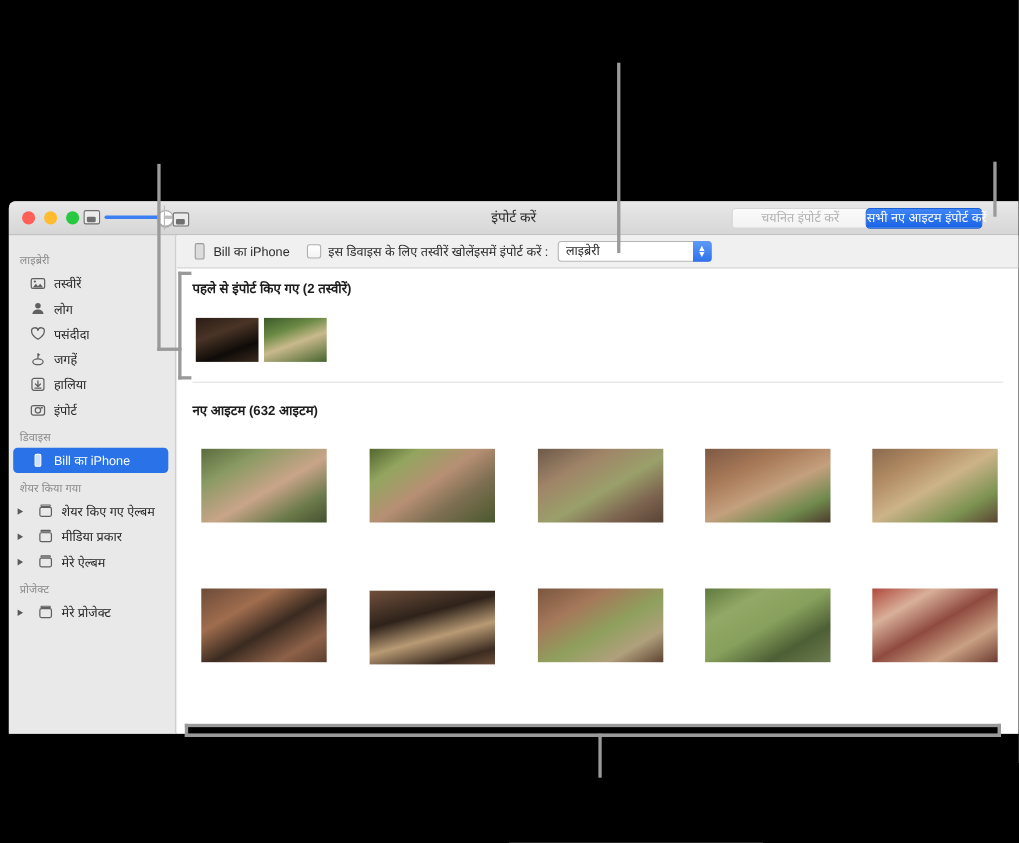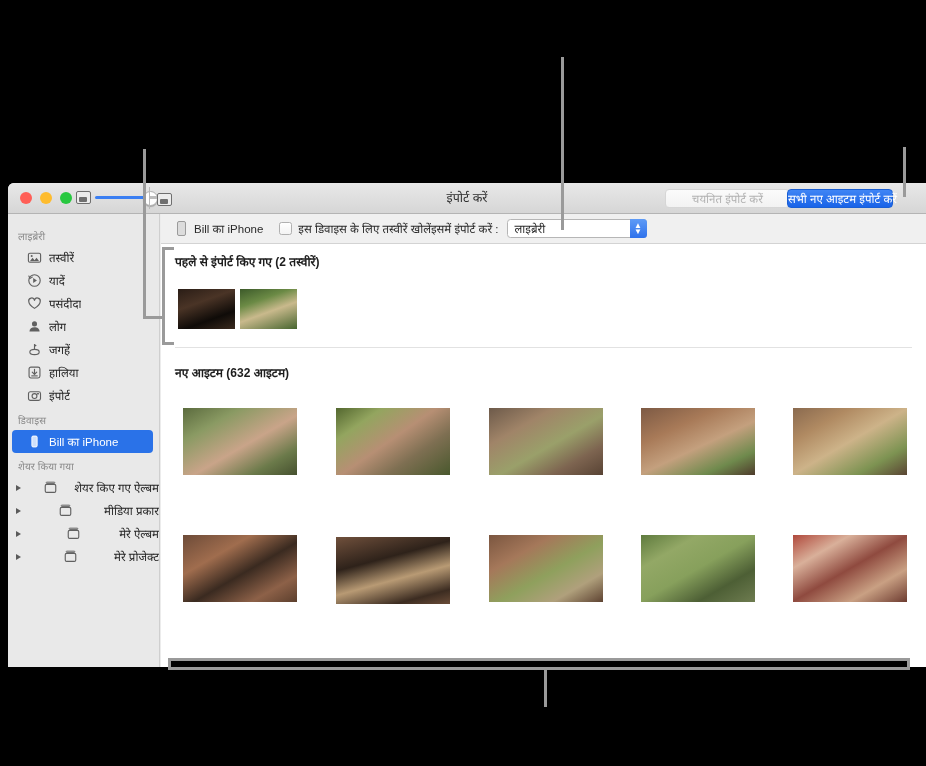--- a/index.html
+++ b/index.html
@@ -82,21 +82,21 @@
   .sb-item{
     height:23px;display:flex;align-items:center;gap:7px;
     padding-left:19px;box-sizing:border-box;color:#262626;
   }
   .sb-item.sel{background:#2a72e8;color:#fff;margin:0 6px 0 4px;border-radius:4px;padding-left:15px;}
   .sb-item .ic{width:15px;height:15px;flex:0 0 15px;display:block;}
   .disc{
     width:0;height:0;border-left:5px solid #5a5a5a;border-top:3.5px solid transparent;
     border-bottom:3.5px solid transparent;margin-left:-11px;margin-right:1px;flex:0 0 5px;
   }
-  .sb-item.hasdisc{padding-left:19px;justify-content:space-between;}
+  .sb-item.hasdisc{padding-left:19px;}
   .sb-label{white-space:nowrap;overflow:hidden;}
 
   
   #content{position:absolute;left:153px;top:31px;right:0;bottom:0;background:#fff;}
 
   #devbar{
     position:absolute;left:0;top:0;width:100%;height:29px;
     background:#f0f0f0;border-bottom:1px solid #d3d3d3;
     display:flex;align-items:center;font-size:11.5px;color:#2a2a2a;
   }
@@ -198,48 +198,38 @@
       <span class="ic">
         <svg width="15" height="15" viewBox="0 0 16 16">
             <rect x="1.5" y="3.5" width="13" height="9.5" rx="1.6" fill="none" stroke="#606060" stroke-width="1.2"></rect>
             <path d="M3 12l3-3.6L8 11l2.2-2.6L13 12z" fill="#606060"></path>
             <circle cx="5" cy="6.4" r="1.1" fill="#606060"></circle>
           </svg>
       </span>
       <span class="sb-label">तस्वीरें</span>
     </div>
 
-    <div class="sb-item">
-      <span class="ic">
-        <svg width="15" height="15" viewBox="0 0 16 16">
-            <circle cx="8" cy="8" r="6.1" fill="none" stroke="#606060" stroke-width="1.2"></circle>
-            <path d="M6.6 5.4l4 2.6-4 2.6z" fill="#606060"></path>
-            <path d="M2 3.2l1.2 2.6L5.7 4.4" fill="none" stroke="#606060" stroke-width="1.2" stroke-linecap="round"></path>
-          </svg>
-      </span>
-      <span class="sb-label">यादें</span>
-    </div>
-
-    <div class="sb-item">
-      <span class="ic">
-        <svg width="15" height="15" viewBox="0 0 16 16">
-            <path d="M8 13.2S1.9 9.4 1.9 5.9A3 3 0 0 1 8 4.6a3 3 0 0 1 6.1 1.3c0 3.5-6.1 7.3-6.1 7.3z" fill="none" stroke="#606060" stroke-width="1.25" stroke-linejoin="round"></path>
-          </svg>
-      </span>
-      <span class="sb-label">पसंदीदा</span>
-    </div>
 
     <div class="sb-item">
       <span class="ic">
         <svg width="15" height="15" viewBox="0 0 16 16">
             <circle cx="8" cy="5.2" r="2.7" fill="#606060"></circle>
             <path d="M2.6 13.4c0-3 2.4-4.6 5.4-4.6s5.4 1.6 5.4 4.6z" fill="#606060"></path>
           </svg>
       </span>
       <span class="sb-label">लोग</span>
+    </div>
+
+    <div class="sb-item">
+      <span class="ic">
+        <svg width="15" height="15" viewBox="0 0 16 16">
+            <path d="M8 13.2S1.9 9.4 1.9 5.9A3 3 0 0 1 8 4.6a3 3 0 0 1 6.1 1.3c0 3.5-6.1 7.3-6.1 7.3z" fill="none" stroke="#606060" stroke-width="1.25" stroke-linejoin="round"></path>
+          </svg>
+      </span>
+      <span class="sb-label">पसंदीदा</span>
     </div>
 
     <div class="sb-item">
       <span class="ic">
         <svg width="15" height="15" viewBox="0 0 16 16">
             <path d="M8 2.2v5.4" stroke="#606060" stroke-width="1.2" fill="none"></path>
             <path d="M8 2.2l2.4 1.6L8 5.4" fill="#606060"></path>
             <ellipse cx="8" cy="10.6" rx="5" ry="2.8" fill="none" stroke="#606060" stroke-width="1.2"></ellipse>
           </svg>
       </span>
@@ -309,20 +299,21 @@
       <span class="disc"></span>
       <span class="ic">
         <svg width="15" height="15" viewBox="0 0 16 16">
             <rect x="3.4" y="2.3" width="9.2" height="1.3" rx=".6" fill="none" stroke="#606060" stroke-width="1"></rect>
             <rect x="2.4" y="4.6" width="11.2" height="8.6" rx="1.5" fill="none" stroke="#606060" stroke-width="1.2"></rect>
           </svg>
       </span>
       <span class="sb-label">मेरे ऐल्बम</span>
     </div>
 
+    <div class="sb-group">प्रोजेक्ट</div>
 
     <div class="sb-item hasdisc">
       <span class="disc"></span>
       <span class="ic">
         <svg width="15" height="15" viewBox="0 0 16 16">
             <rect x="3.4" y="2.3" width="9.2" height="1.3" rx=".6" fill="none" stroke="#606060" stroke-width="1"></rect>
             <rect x="2.4" y="4.6" width="11.2" height="8.6" rx="1.5" fill="none" stroke="#606060" stroke-width="1.2"></rect>
           </svg>
       </span>
       <span class="sb-label">मेरे प्रोजेक्ट</span>

